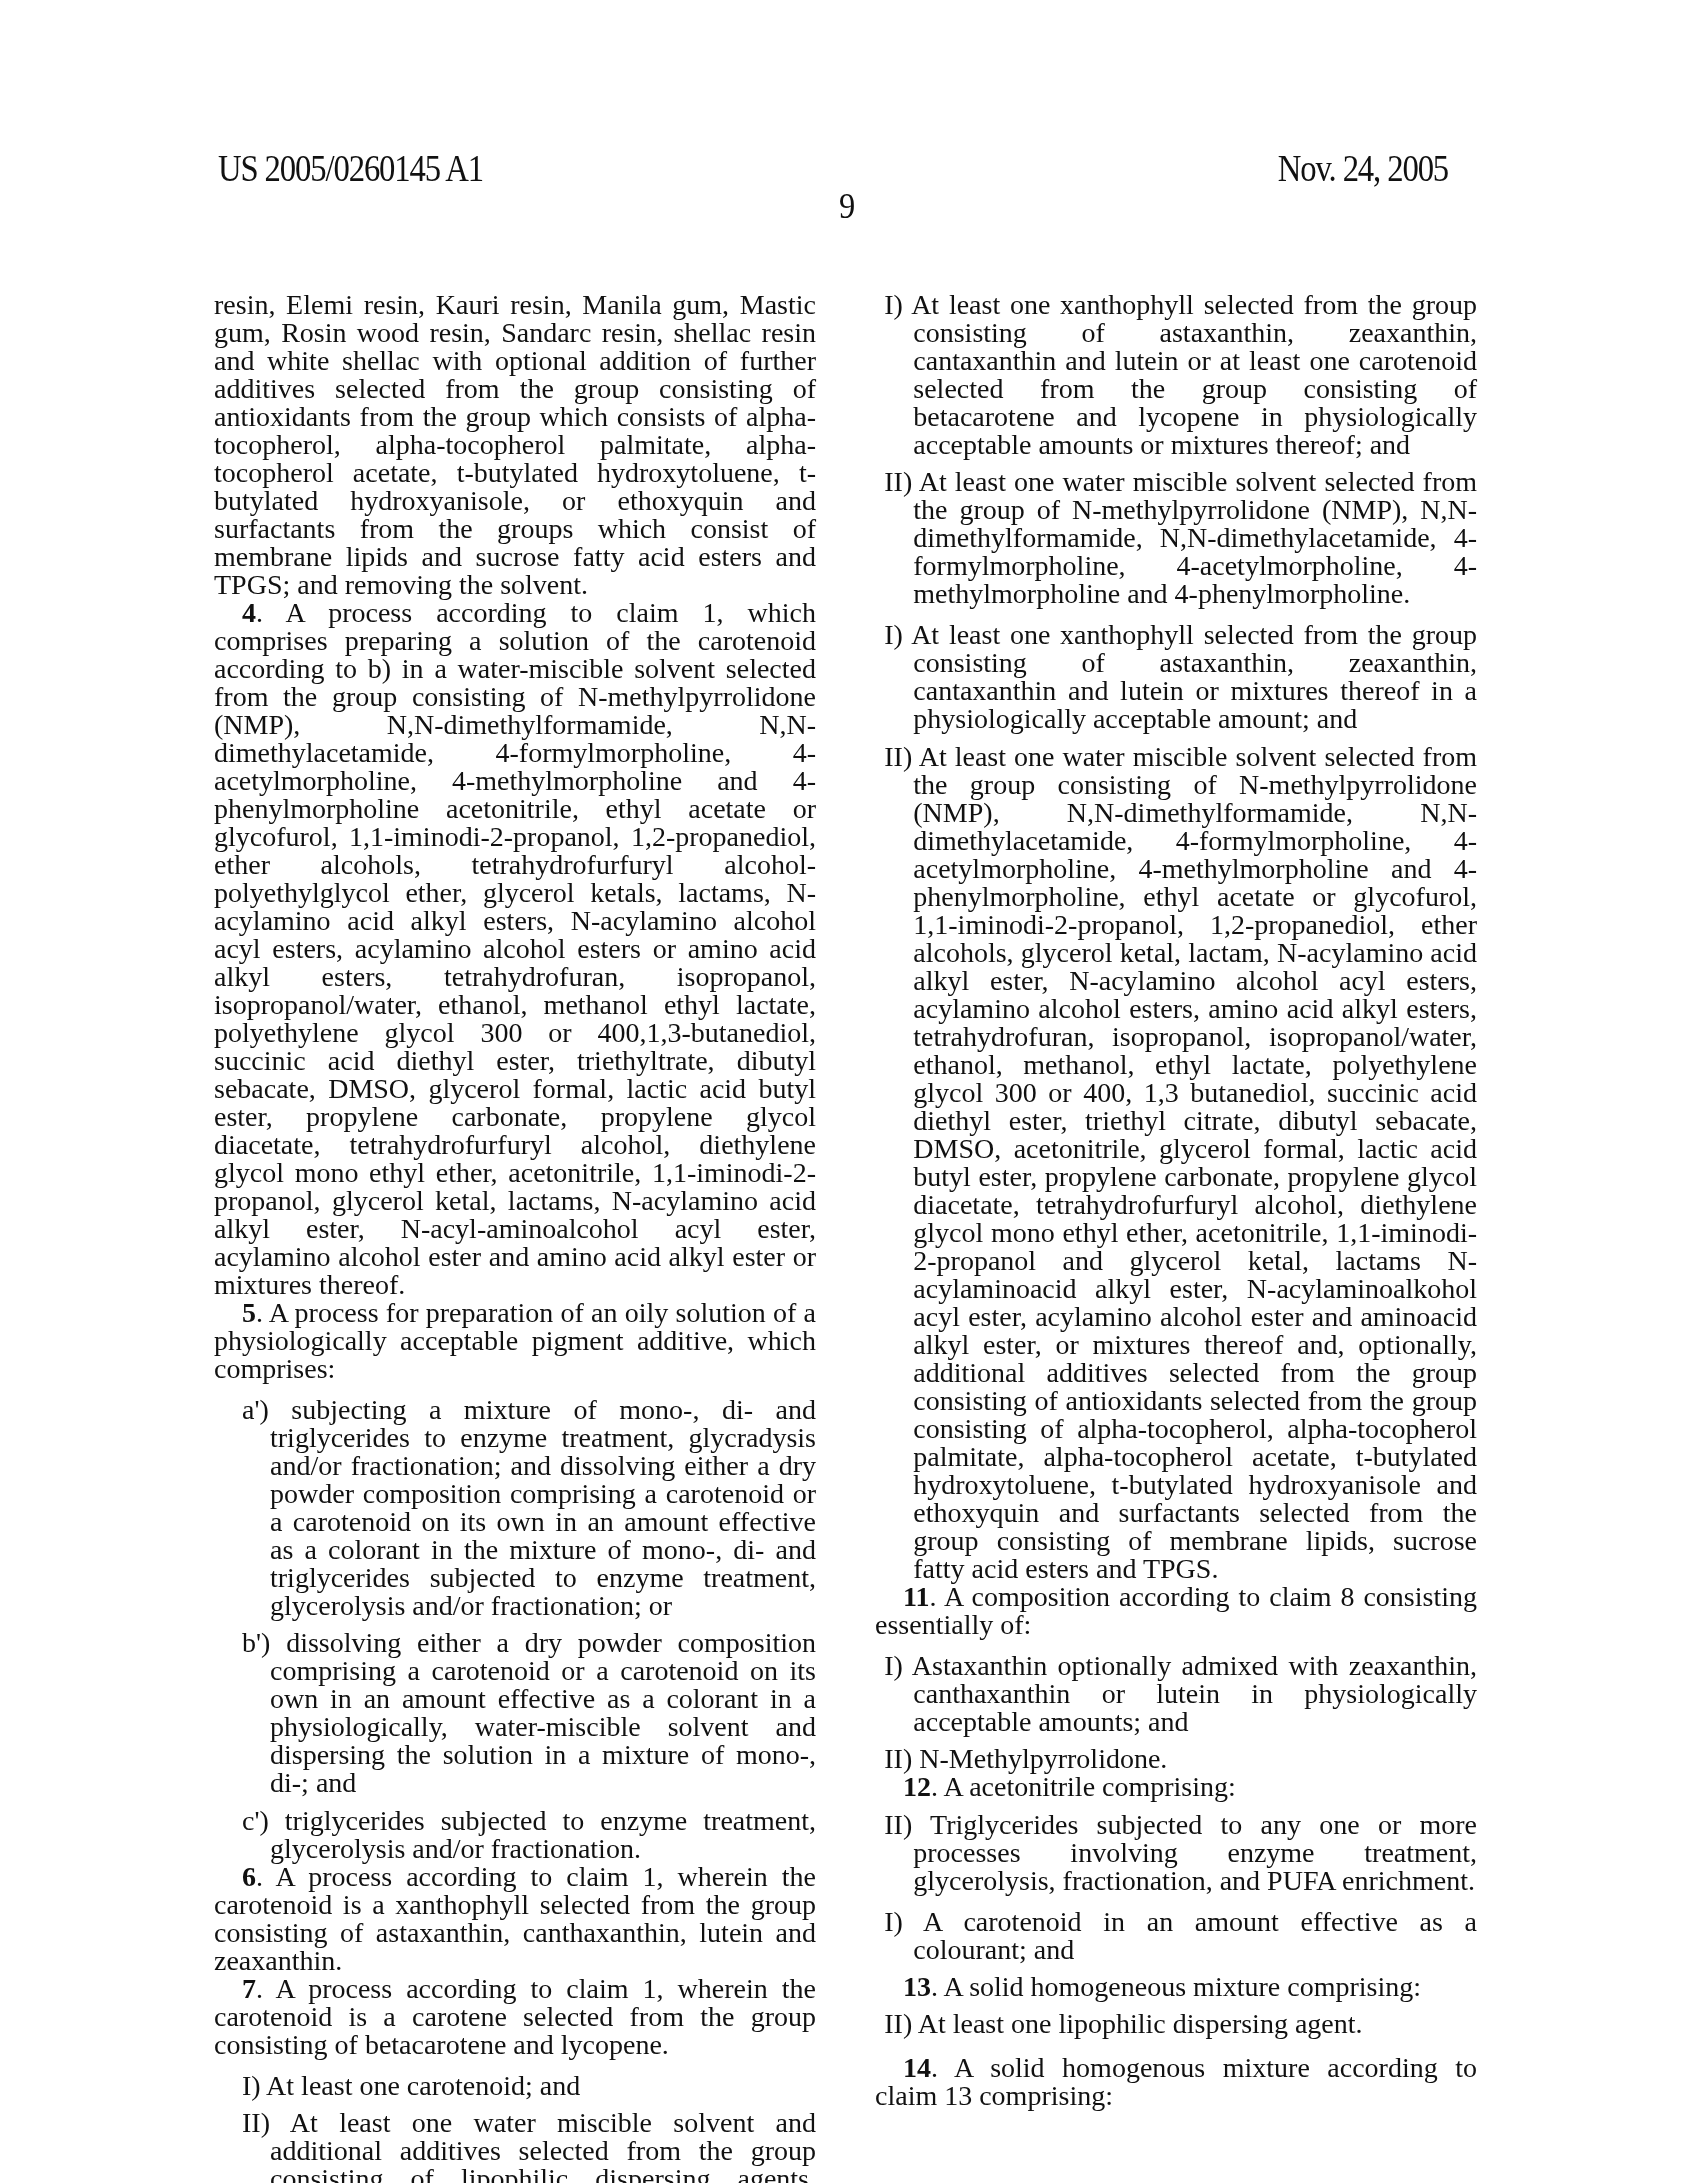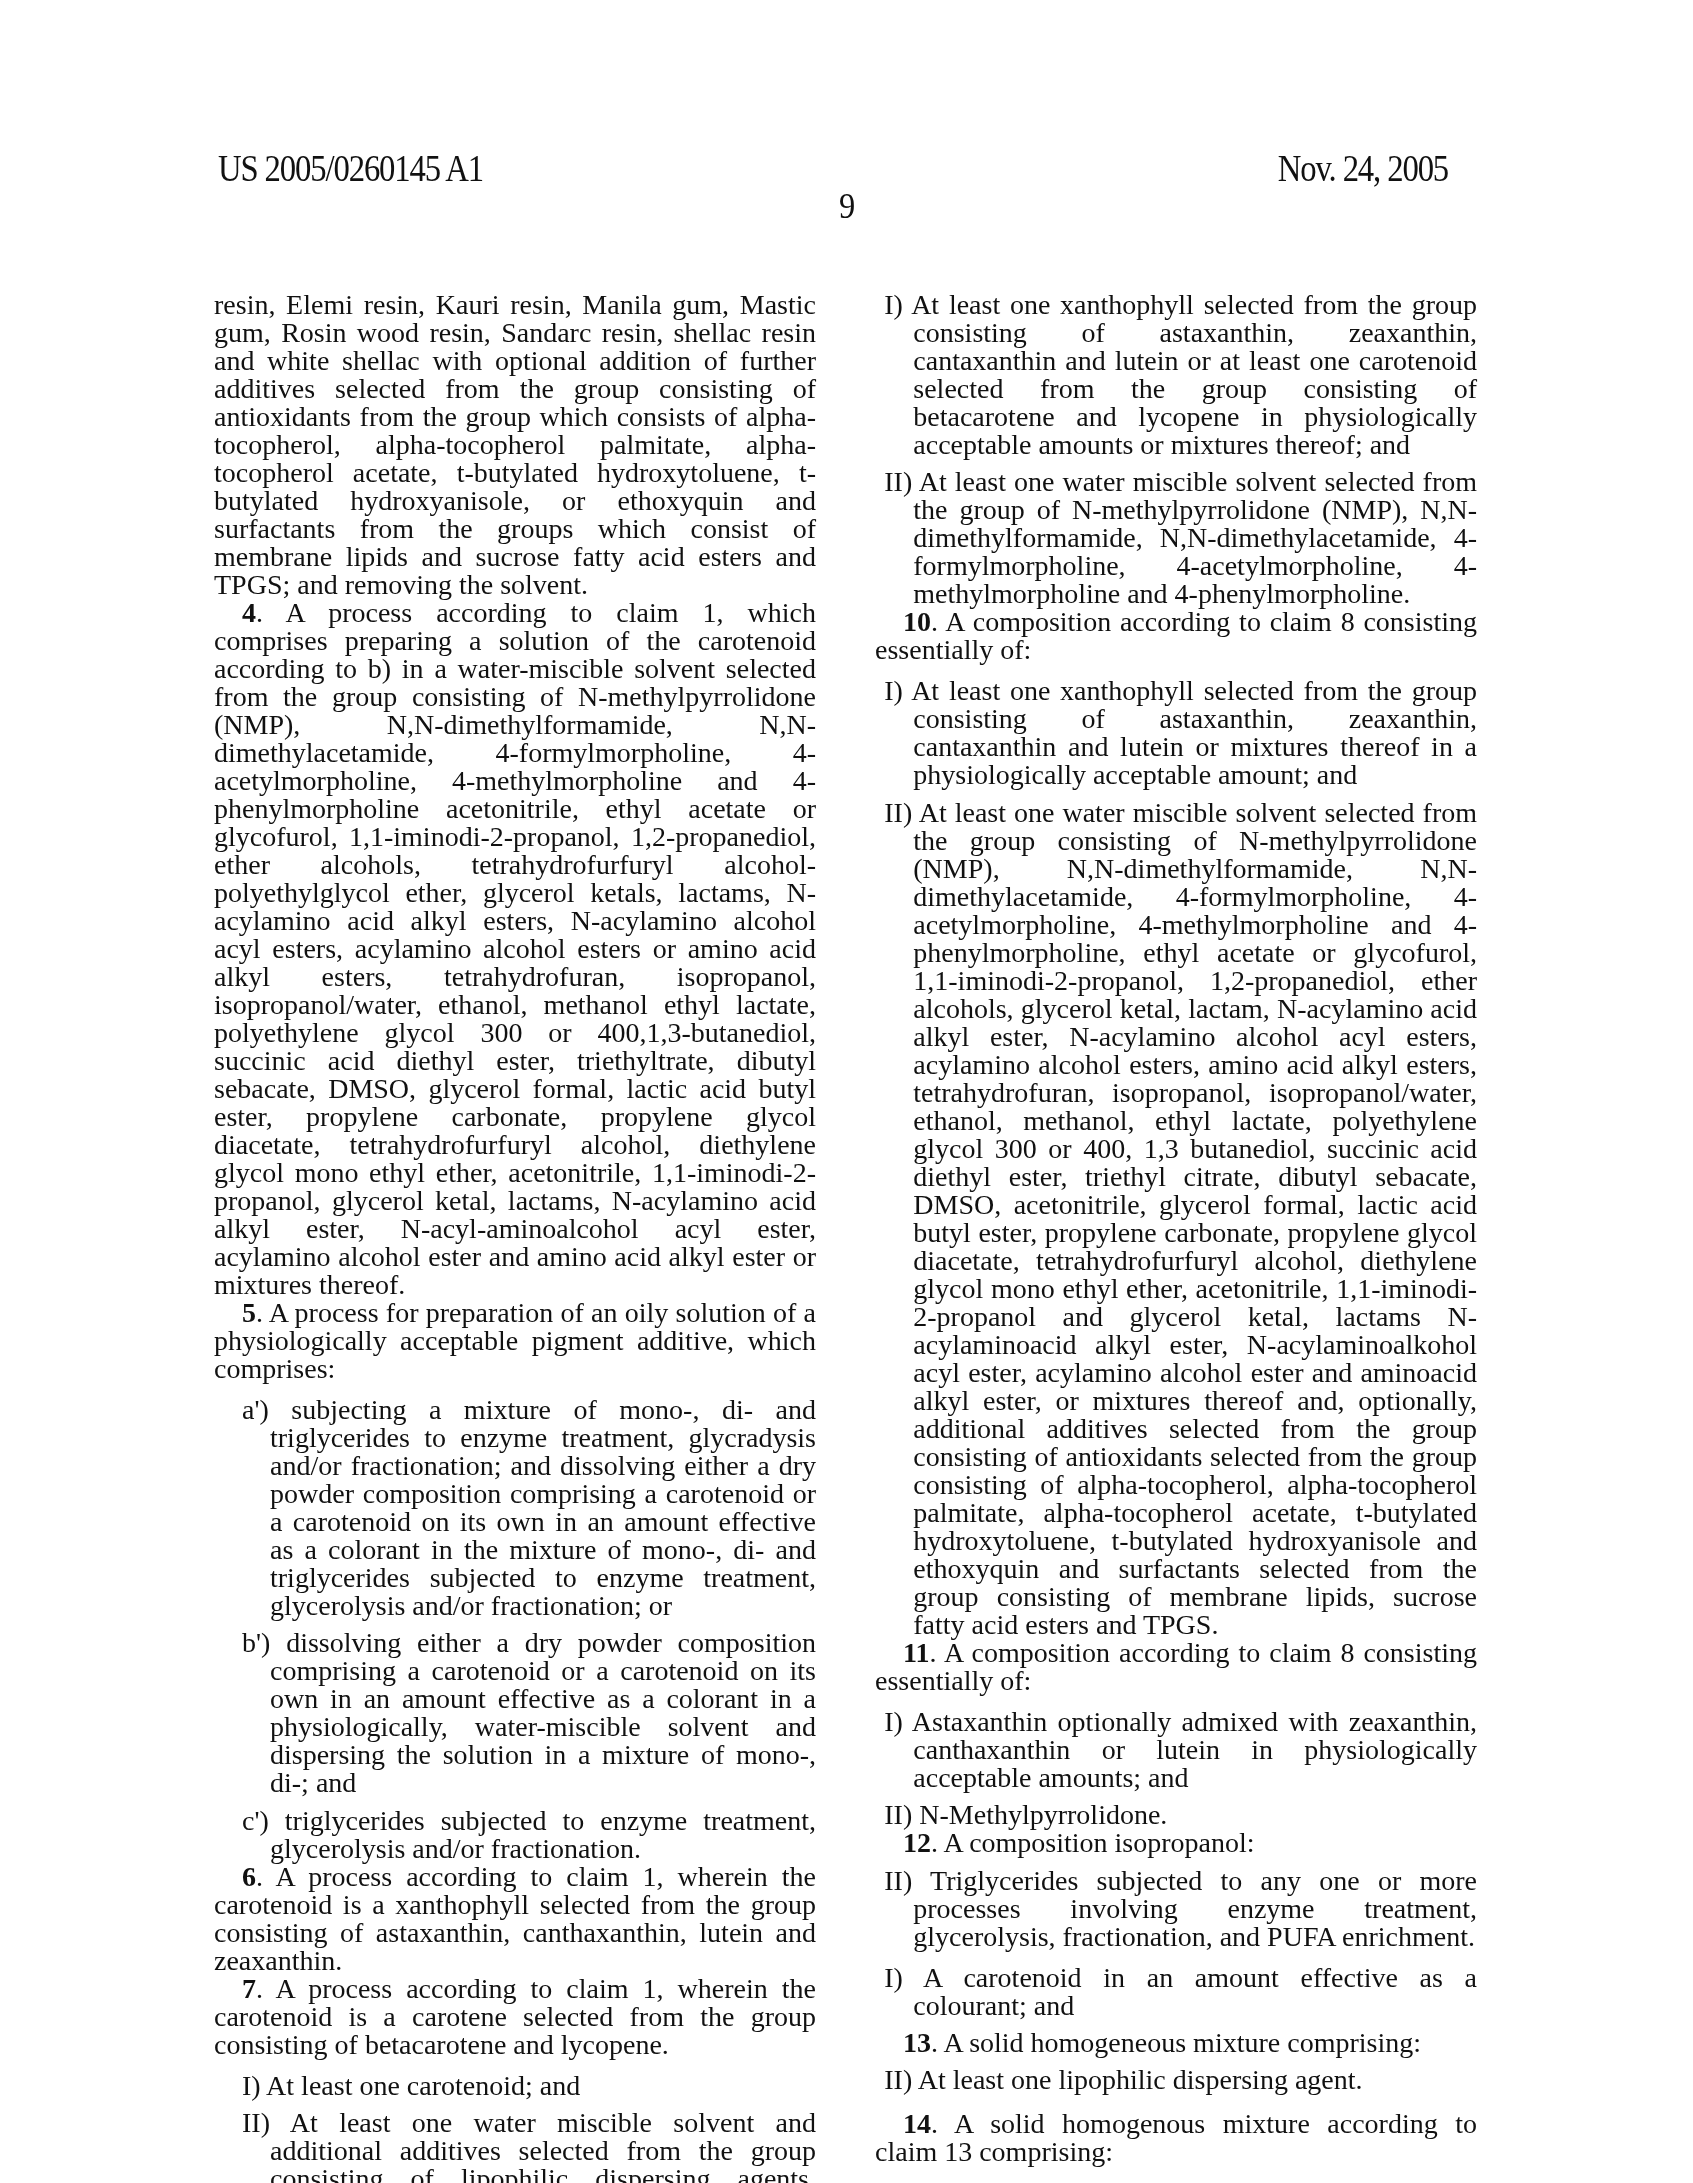--- a/index.html
+++ b/index.html
@@ -46,29 +46,28 @@
   <p class="item first">I) At least one carotenoid; and</p>
   <p class="item" style="margin-bottom:0">II) At least one water miscible solvent and additional additives selected from the group consisting of lipophilic dispersing agents, lipophilic gums, membrane lipids and surfactants.</p>
 
   <p class="para"><span class="claim-num">9</span><span>. A composition according to claim 8 consisting essentially of:</span></p>
 </div>
 
 <div class="col col-right">
   <p class="item r" style="margin-top:0">I) At least one xanthophyll selected from the group consisting of astaxanthin, zeaxanthin, cantaxanthin and lutein or at least one carotenoid selected from the group consisting of betacarotene and lycopene in physiologically acceptable amounts or mixtures thereof; and</p>
   <p class="item r" style="margin-bottom:0">II) At least one water miscible solvent selected from the group of N-methylpyrrolidone (NMP), N,N-dimethylformamide, N,N-dimethylacetamide, 4-formylmorpholine, 4-acetylmorpholine, 4-methylmorpholine and 4-phenylmorpholine.</p>
 
-  <p class="para"><span class="claim-num">10</span><span>. A composition according to claim 8 consisting essentially of:</span></p>
   <p class="item r first">I) At least one xanthophyll selected from the group consisting of astaxanthin, zeaxanthin, cantaxanthin and lutein or mixtures thereof in a physiologically acceptable amount; and</p>
   <p class="item r" style="margin-bottom:0">II) At least one water miscible solvent selected from the group consisting of N-methylpyrrolidone (NMP), N,N-dimethylformamide, N,N-dimethylacetamide, 4-formylmorpholine, 4-acetylmorpholine, 4-methylmorpholine and 4-phenylmorpholine, ethyl acetate or glycofurol, 1,1-iminodi-2-propanol, 1,2-propanediol, ether alcohols, glycerol ketal, lactam, N-acylamino acid alkyl ester, N-acylamino alcohol acyl esters, acylamino alcohol esters, amino acid alkyl esters, tetrahydrofuran, isopropanol, isopropanol/water, ethanol, methanol, ethyl lactate, polyethylene glycol 300 or 400, 1,3 butanediol, succinic acid diethyl ester, triethyl citrate, dibutyl sebacate, DMSO, acetonitrile, glycerol formal, lactic acid butyl ester, propylene carbonate, propylene glycol diacetate, tetrahydrofurfuryl alcohol, diethylene glycol mono ethyl ether, acetonitrile, 1,1-iminodi-2-propanol and glycerol ketal, lactams N-acylaminoacid alkyl ester, N-acylaminoalkohol acyl ester, acylamino alcohol ester and aminoacid alkyl ester, or mixtures thereof and, optionally, additional additives selected from the group consisting of antioxidants selected from the group consisting of alpha-tocopherol, alpha-tocopherol palmitate, alpha-tocopherol acetate, t-butylated hydroxytoluene, t-butylated hydroxyanisole and ethoxyquin and surfactants selected from the group consisting of membrane lipids, sucrose fatty acid esters and TPGS.</p>
 
   <p class="para"><span class="claim-num">11</span><span>. A composition according to claim 8 consisting essentially of:</span></p>
   <p class="item r first">I) Astaxanthin optionally admixed with zeaxanthin, canthaxanthin or lutein in physiologically acceptable amounts; and</p>
   <p class="item r" style="margin-bottom:0">II) N-Methylpyrrolidone.</p>
 
-  <p class="para"><span class="claim-num">12</span><span>. A composition isopropanol:</span></p>
+  <p class="para"><span class="claim-num">12</span><span>. A acetonitrile comprising:</span></p>
   <p class="item r" style="margin-bottom:0">II) Triglycerides subjected to any one or more processes involving enzyme treatment, glycerolysis, fractionation, and PUFA enrichment.</p>
   <p class="item r first">I) A carotenoid in an amount effective as a colourant; and</p>
 
   <p class="para"><span class="claim-num">13</span><span>. A solid homogeneous mixture comprising:</span></p>
   <p class="item r" style="margin-bottom:16px">II) At least one lipophilic dispersing agent.</p>
 
   <p class="para"><span class="claim-num">14</span><span>. A solid homogenous mixture according to claim 13 comprising:</span></p>
 </div>
 
 

